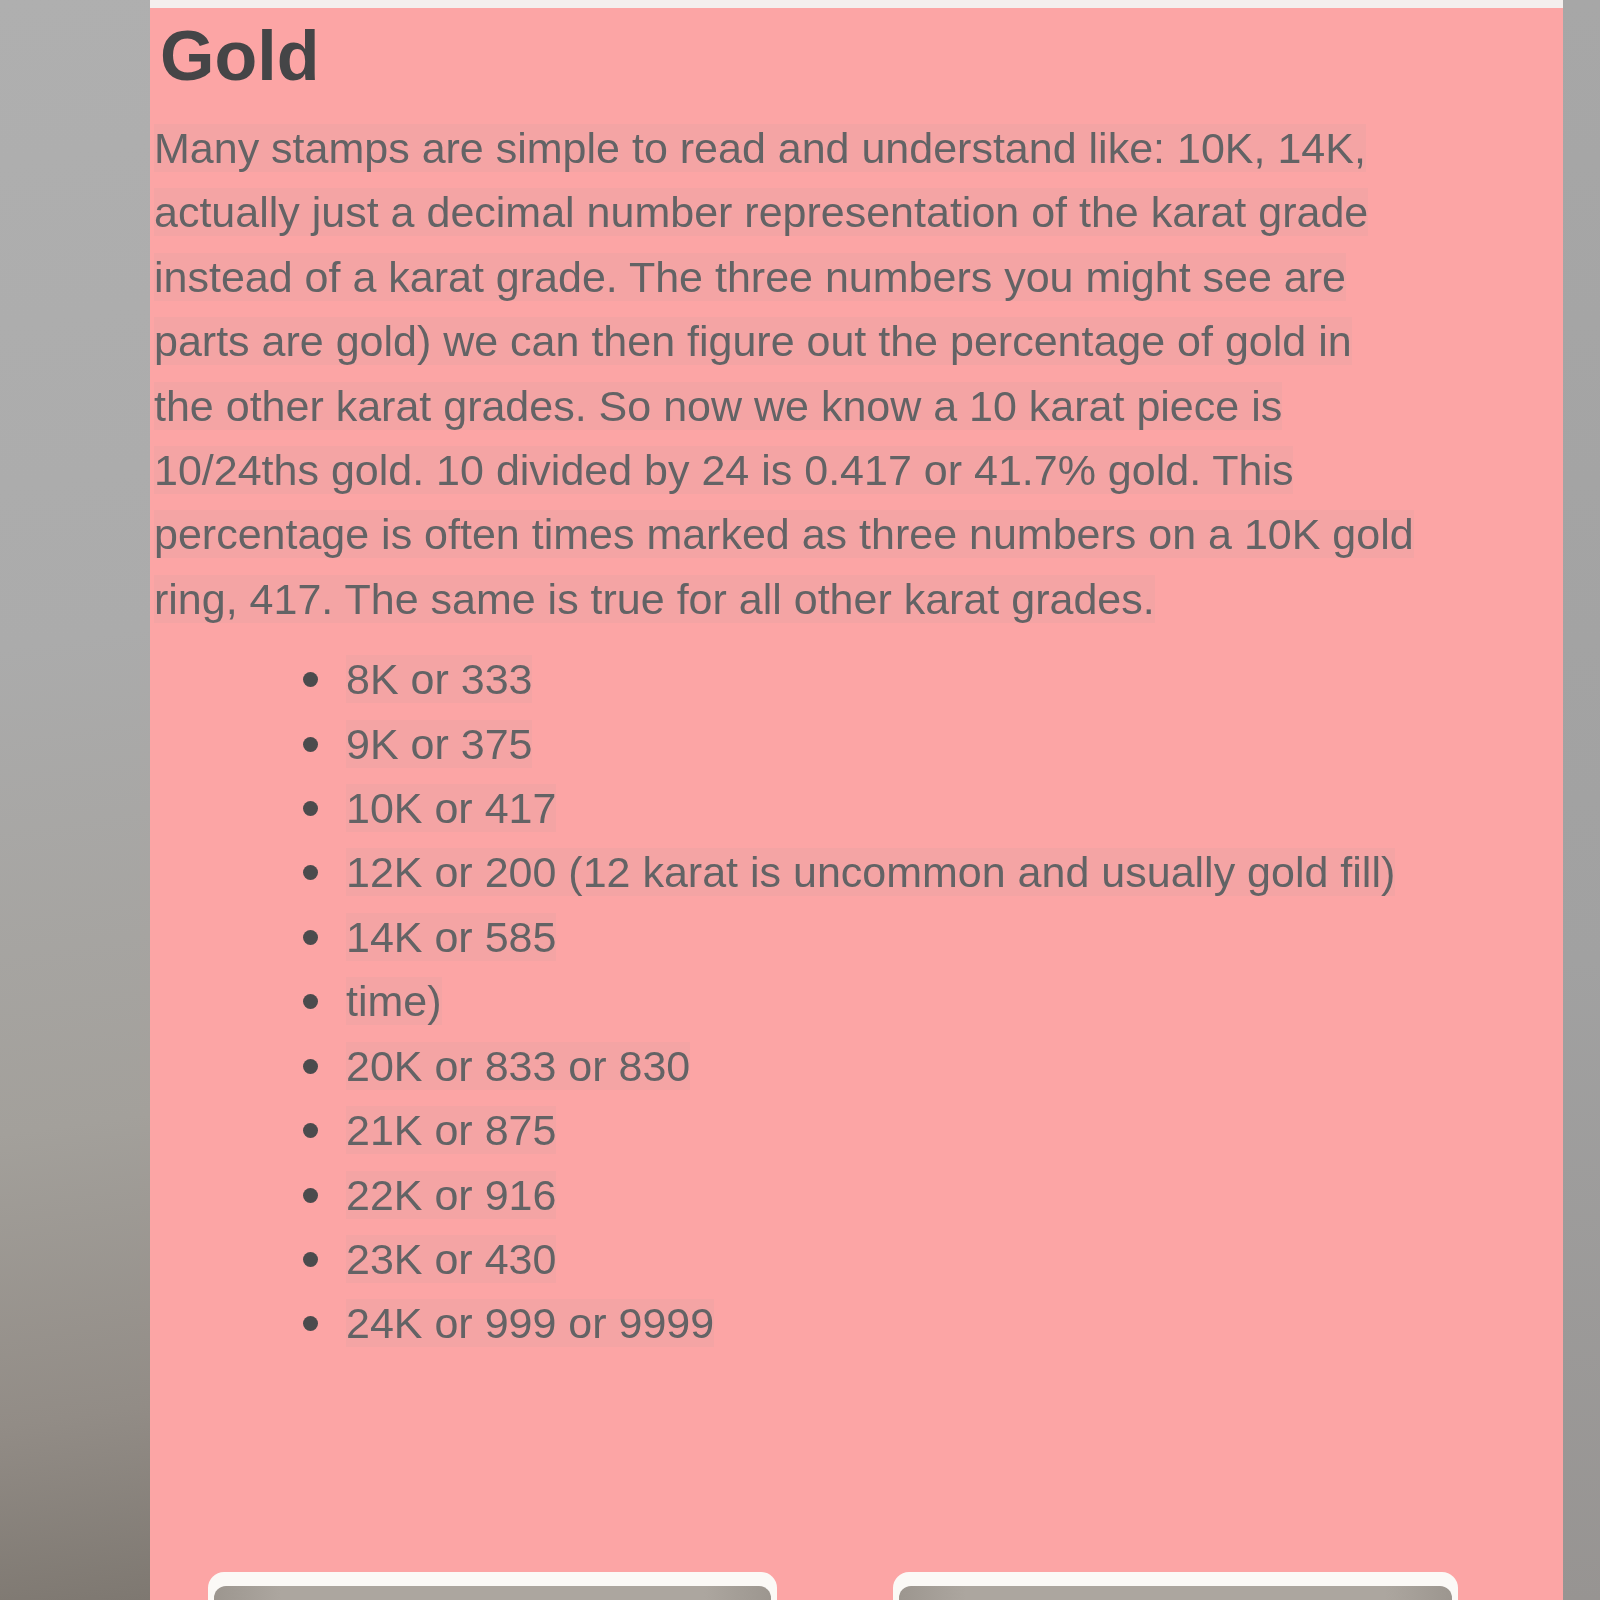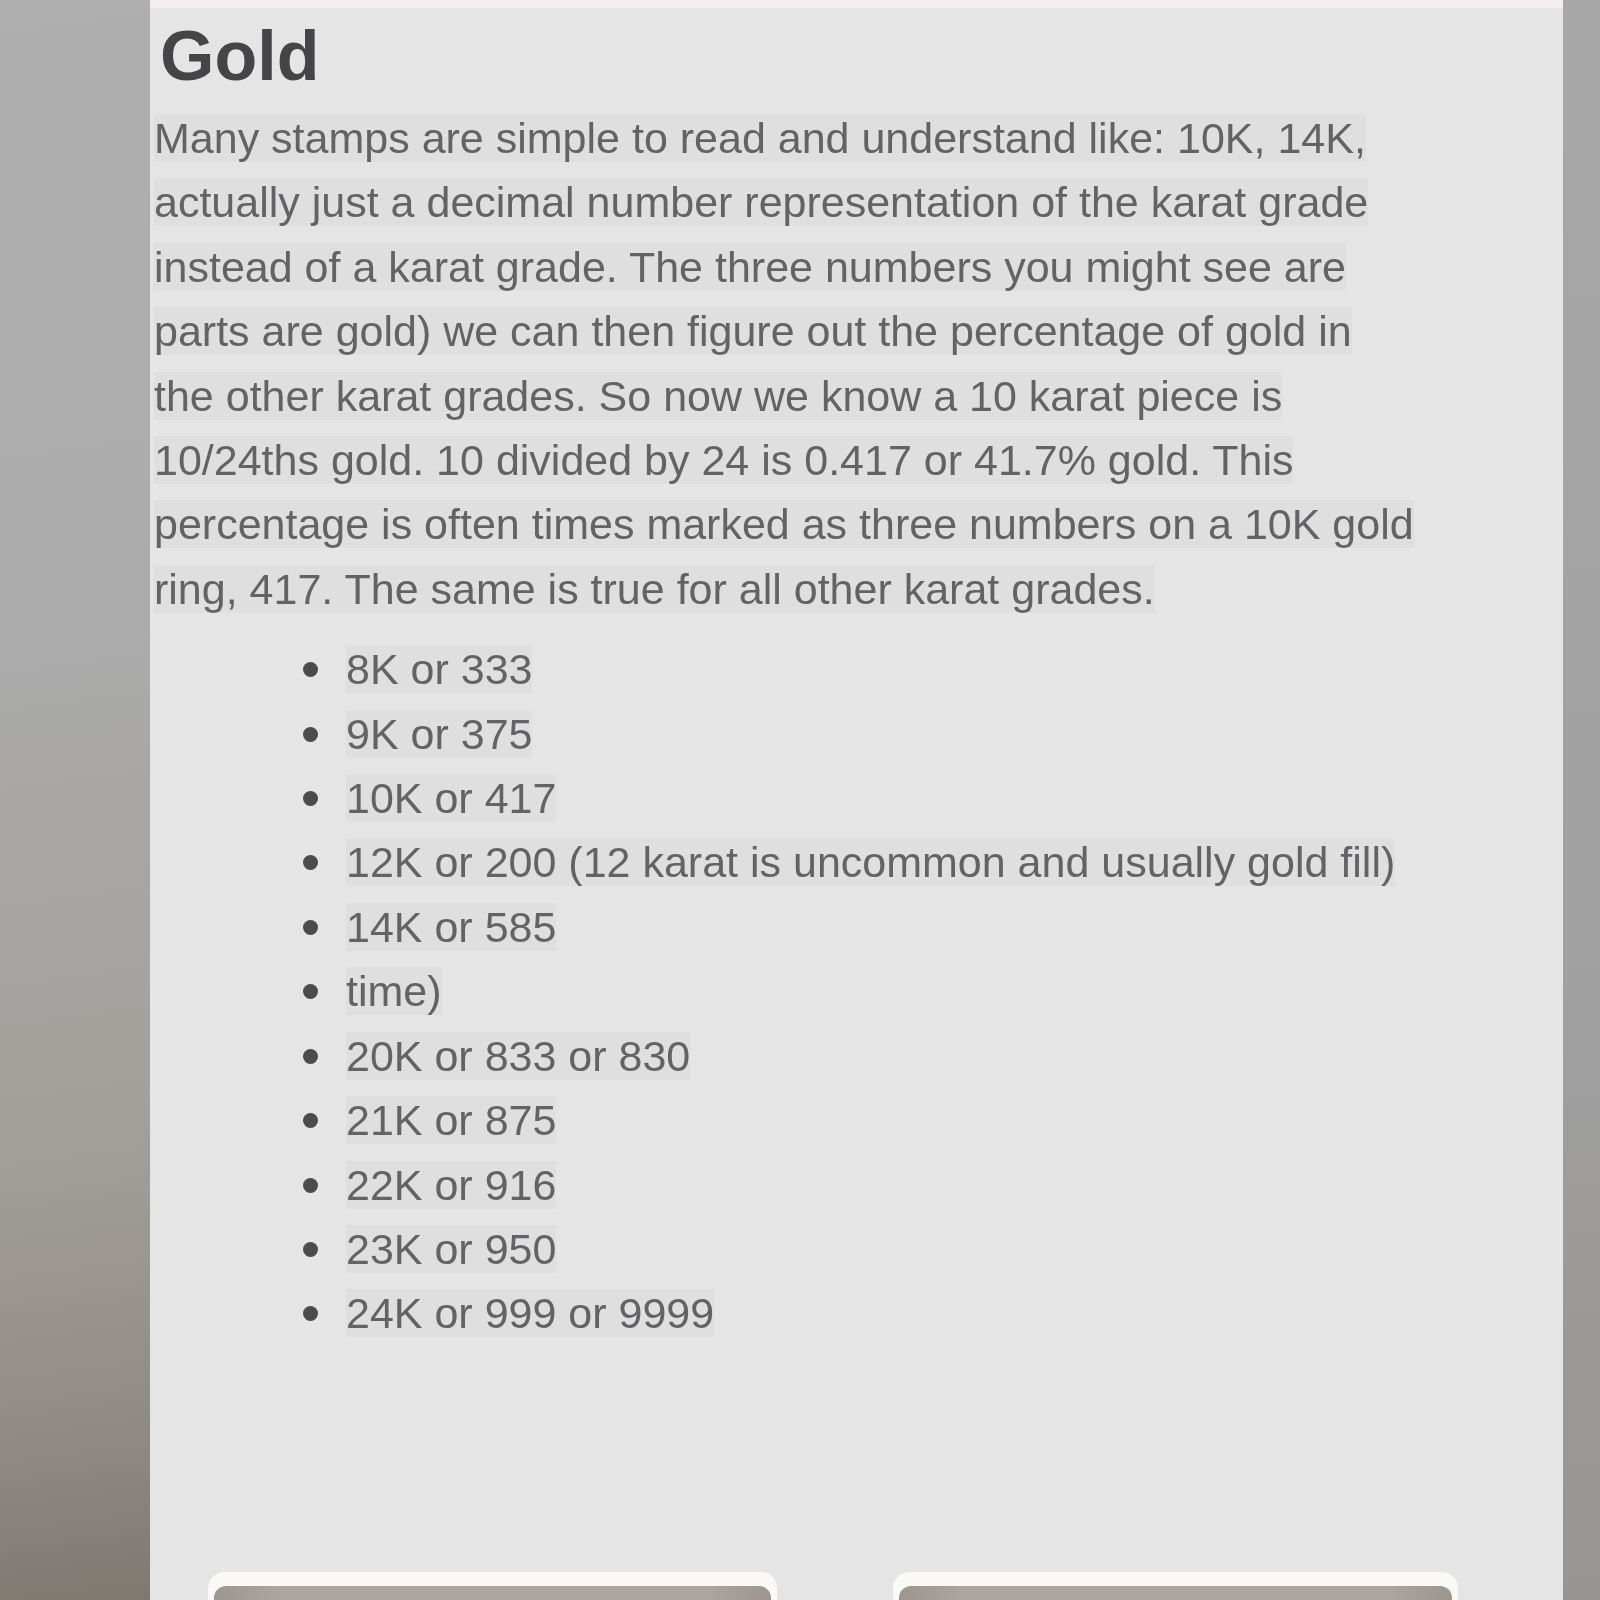--- a/index.html
+++ b/index.html
@@ -12,36 +12,36 @@
   .border-left{
     position:absolute;left:0;top:0;width:150px;height:1600px;
     background:linear-gradient(172deg,#afafaf 0%,#ababab 40%,#a3a09b 70%,#928c86 88%,#7e7871 100%);
   }
   .border-right{
     position:absolute;left:1563px;top:0;width:37px;height:1600px;
     background:linear-gradient(180deg,#a7a7a7 0%,#a1a1a1 60%,#979492 100%);
   }
   .page{
     position:absolute;left:150px;top:0;width:1413px;height:1600px;
-    background:#e5e5e5;
+    background:#fca5a5;
   }
   .page-top-strip{
     position:absolute;left:0;top:0;width:1413px;height:8px;
     background:#f4efee;
   }
   .content{
     position:absolute;left:4px;top:6px;width:1400px;
   }
   h1.title{
     margin:0;padding:4px 0 0 6px;
     font-size:70px;line-height:92px;font-weight:bold;
     color:#454547;letter-spacing:0;
   }
   .paragraph{
-    margin-top:4px;
+    margin-top:14px;
   }
   .tline{
     line-height:64.4px;font-size:43px;color:#636365;white-space:nowrap;
   }
   .tline > span{
     background:rgba(150,150,150,0.08);
   }
   .karat-list{
     margin:16px;padding:0;list-style:none;
   }
@@ -116,21 +116,21 @@
         <div class="list-item">
           <span class="bullet-dot"></span>
           <div class="tline"><span>21K or 875</span></div>
         </div>
         <div class="list-item">
           <span class="bullet-dot"></span>
           <div class="tline"><span>22K or 916</span></div>
         </div>
         <div class="list-item">
           <span class="bullet-dot"></span>
-          <div class="tline"><span>23K or 950</span></div>
+          <div class="tline"><span>23K or 430</span></div>
         </div>
         <div class="list-item">
           <span class="bullet-dot"></span>
           <div class="tline"><span>24K or 999 or 9999</span></div>
         </div>
       </div>
   </div>
   <div class="bottom-button btn-1">
     <div class="button-face"></div>
   </div>

